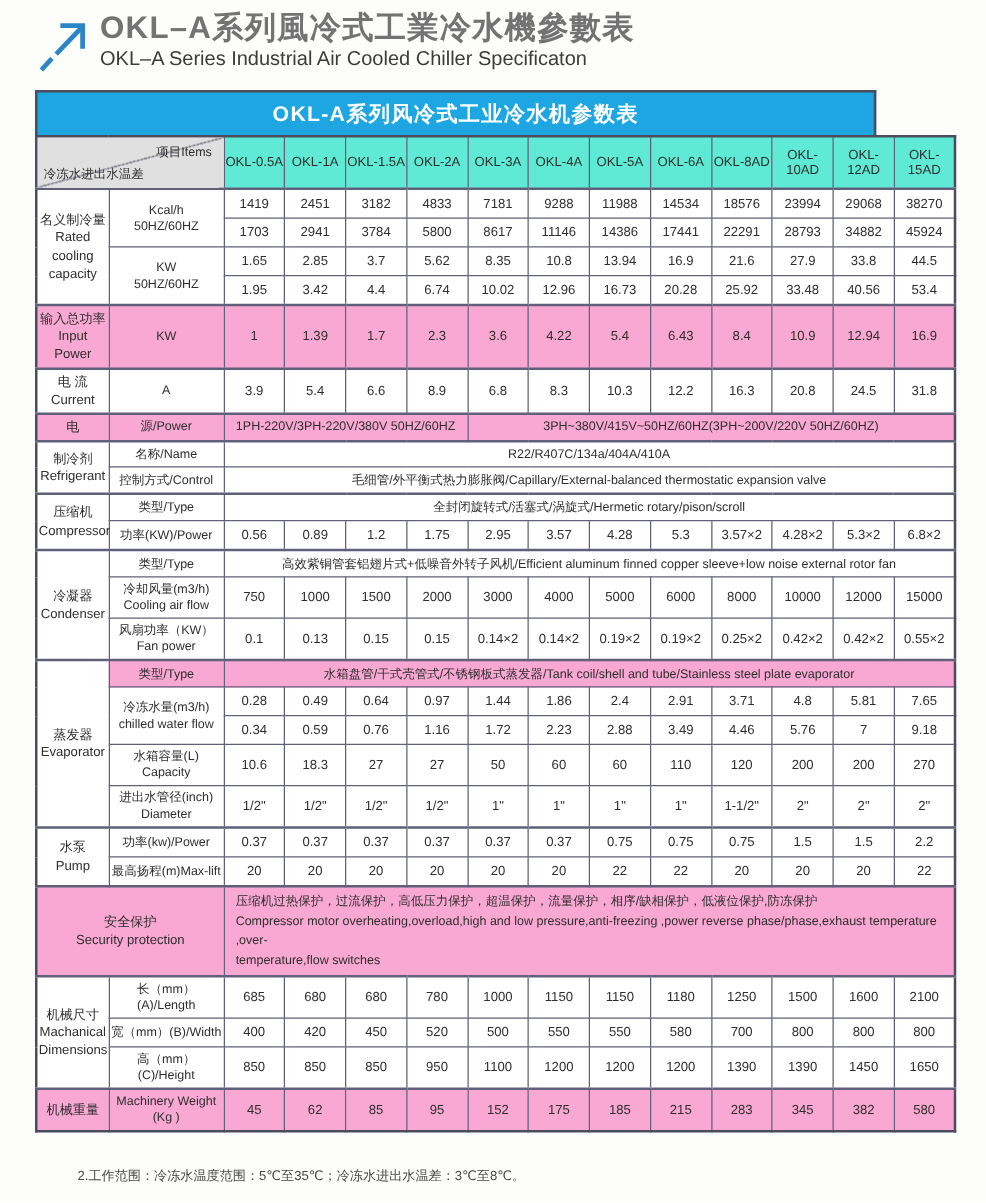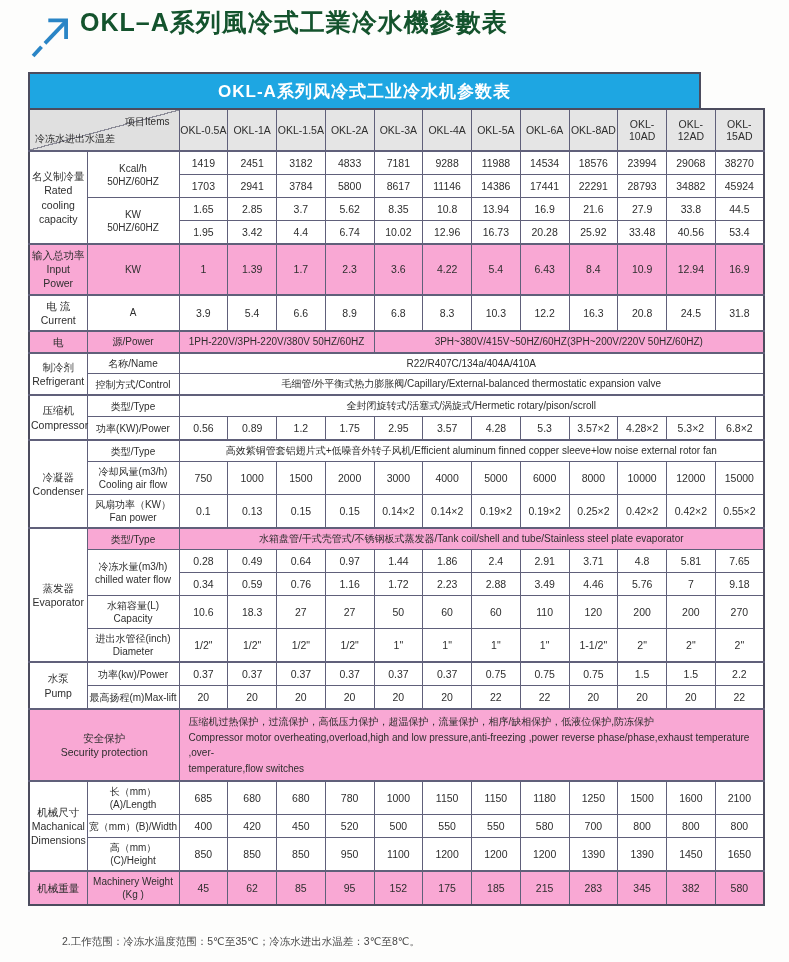--- a/index.html
+++ b/index.html
@@ -6,39 +6,39 @@
   body{
     width:789px;height:962px;overflow:hidden;
     background:#fdfdfc;color:#333;
     font-family:"Liberation Sans","DejaVu Sans",sans-serif;
   }
   .page{padding:6px 24px 0 28px;}
 
   
   .masthead{display:flex;align-items:flex-start;gap:8px;margin:2px 0 12px 0;}
   .logo{width:44px;height:52px;flex:0 0 auto;}
-  .title-zh{font-size:25px;font-weight:bold;color:#14532d;line-height:1.15;letter-spacing:1px;}
+  .title-zh{font-size:25px;font-weight:bold;color:#737373;line-height:1.15;letter-spacing:1px;}
   .title-en{font-size:16px;color:#3b3b3b;margin-top:2px;}
 
   
   .band{
     width:673px;box-sizing:border-box;
     background:#1ea6e2;border:2px solid #4c4c5e;border-bottom:none;
     color:#fff;text-align:center;font-size:17px;font-weight:bold;
     padding:6px 0 5px 0;letter-spacing:1px;
   }
 
   
   table{border-collapse:collapse;width:735px;table-layout:fixed;border:2px solid #4c4c5e;background:#fff;}
   col.c-cat{width:58px;} col.c-item{width:92px;} col.c-val{width:48.75px;}
   td,th{
     border:1px solid #60607a;font-size:10px;padding:3px 1px;
     text-align:center;vertical-align:middle;font-weight:normal;color:#2e2e2e;
   }
-  thead th{background:#e5e5e5;padding:7px 0;font-size:10.5px;}
+  thead th{background:#5eead4;padding:7px 0;font-size:10.5px;}
   tr.sec td{border-top-width:2px;}
   .g{background:#f9a8d4;}
   .cat{white-space:pre-line;font-size:10.5px;line-height:1.35;}
   .item{white-space:pre-line;font-size:10px;line-height:1.3;}
   .val{font-size:10.5px;padding:5px 1px;}
   .txt{font-size:10px;}
   .left{text-align:left;padding:4px 9px;white-space:pre-line;line-height:1.55;}
 
   
   .corner{
@@ -64,20 +64,21 @@
       <svg viewBox="0 0 52 58" width="44" height="52">
         <g stroke="#2a85c6" stroke-width="4.5" fill="none">
           <line x1="6" y1="55" x2="16" y2="44"></line>
           <line x1="20" y1="40" x2="44" y2="15"></line>
           <polyline points="24,13 45,13 45,35" fill="none"></polyline>
         </g>
       </svg>
     </div>
     <div>
       <div class="title-zh">OKL–A系列風冷式工業冷水機參數表</div>
+      <div class="title-en">OKL–A Series Industrial Air Cooled Chiller Specificaton</div>
     </div>
   </div>
 
   <div class="band">OKL-A系列风冷式工业冷水机参数表</div>
 
   <table id="spec-table">
     <colgroup>
       <col class="c-cat">
         <col class="c-item">
       <col class="c-val">

